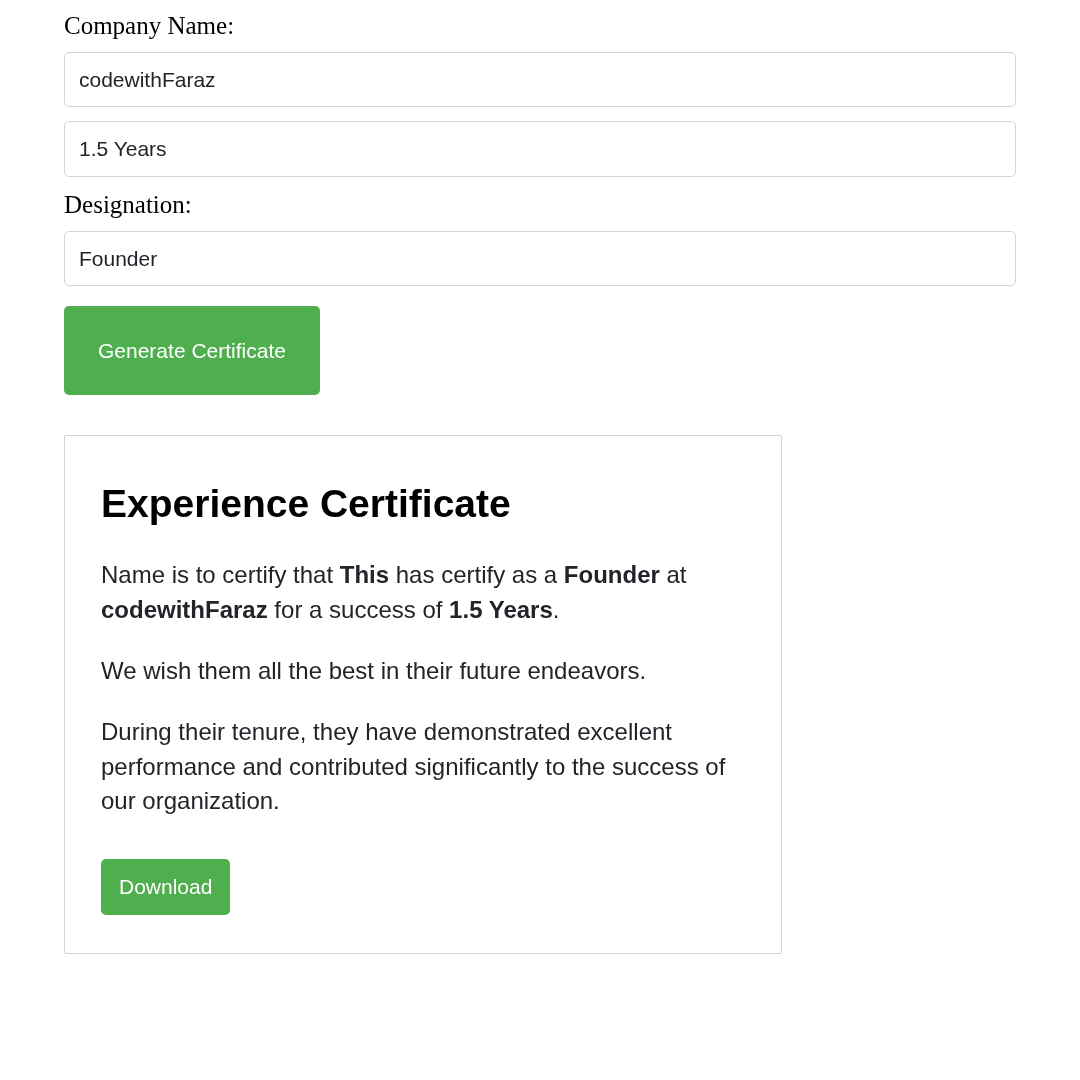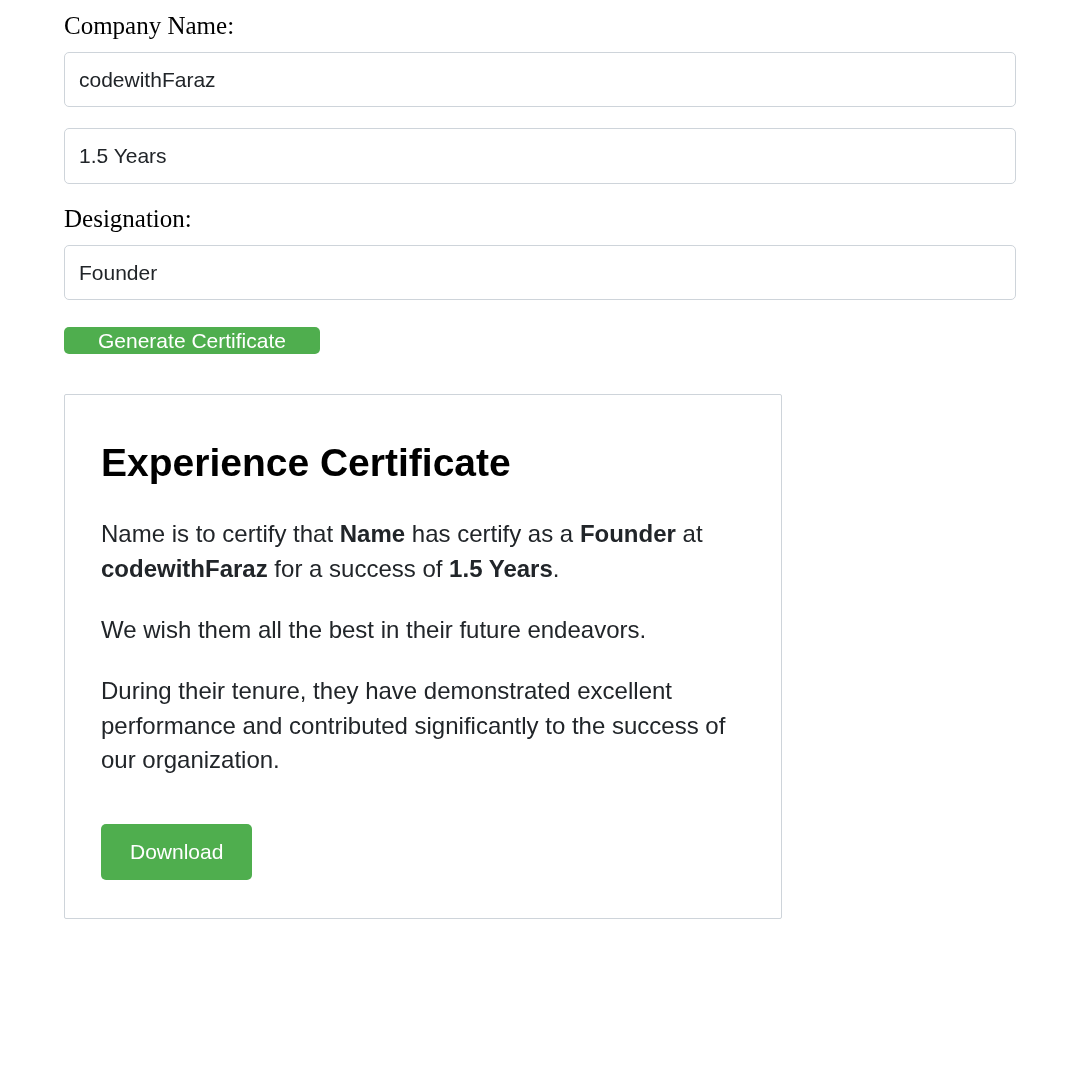--- a/index.html
+++ b/index.html
@@ -8,21 +8,21 @@
     padding: 0;
     width: 1080px;
     height: 1080px;
     background: #ffffff;
     font-family: Arial, Helvetica, sans-serif;
   }
   .page {
     padding: 12px 64px 30px 64px;
   }
   .form-group {
-    margin-bottom: 21px;
+    margin-bottom: 14px;
   }
   .form-label {
     display: block;
     font-family: "Times New Roman", Times, serif;
     font-size: 25px;
     color: #000000;
     margin-bottom: 12px;
   }
   .form-input {
     width: 100%;
@@ -35,21 +35,21 @@
     border-radius: 5px;
     line-height: 1.4;
   }
   .btn {
     display: inline-block;
     border: none;
     background: #4fae4e;
     color: #ffffff;
     font-family: Arial, Helvetica, sans-serif;
     font-size: 21px;
-    padding: 0 34px;
+    padding: 31px 34px;
     border-radius: 5px;
     cursor: pointer;
     line-height: 1.3;
   }
   .btn-generate { margin-top: 6px; }
   .cert-card {
     margin-top: 40px;
     border: 1px solid #ced4da;
     border-radius: 2px;
     padding: 36px 36px 38px 36px;
@@ -63,21 +63,21 @@
     margin: 10px 0 32px 0;
   }
   .cert-p {
     font-family: Arial, Helvetica, sans-serif;
     font-size: 24px;
     color: #212529;
     line-height: 1.45;
     margin: 0 0 26px 0;
   }
   .cert-p strong { font-weight: bold; }
-  .btn-download { margin-top: 20px; padding: 14px 29px; }
+  .btn-download { margin-top: 14px; padding: 14px 18px; }
 </style>
 </head>
 <body>
 
 <div class="page">
 
   <div class="form-group">
     <label class="form-label">Company Name:</label>
     <input type="text" class="form-input" value="codewithFaraz" style="">
   </div>
@@ -90,21 +90,21 @@
     <label class="form-label">Designation:</label>
     <input type="text" class="form-input" value="Founder" style="">
   </div>
 
   <button class="btn btn-generate">Generate Certificate</button>
 
   <div class="cert-card">
     <h2 class="cert-title">Experience Certificate</h2>
 
     <p class="cert-p">
-      <span>Name is to certify that </span><strong>Name</strong><span> has certify as a </span><strong>Founder</strong><span> at </span><strong>codewithFaraz</strong><span> for a success of </span><strong>1.5 Years</strong><span>.</span>
+      <span>Name is to certify that </span><strong>This</strong><span> has certify as a </span><strong>Founder</strong><span> at </span><strong>codewithFaraz</strong><span> for a success of </span><strong>1.5 Years</strong><span>.</span>
     </p>
 
     <p class="cert-p">We wish them all the best in their future endeavors.</p>
 
     <p class="cert-p">During their tenure, they have demonstrated excellent performance and contributed significantly to the success of our organization.</p>
 
     <button class="btn btn-download">Download</button>
   </div>
 
 </div>

